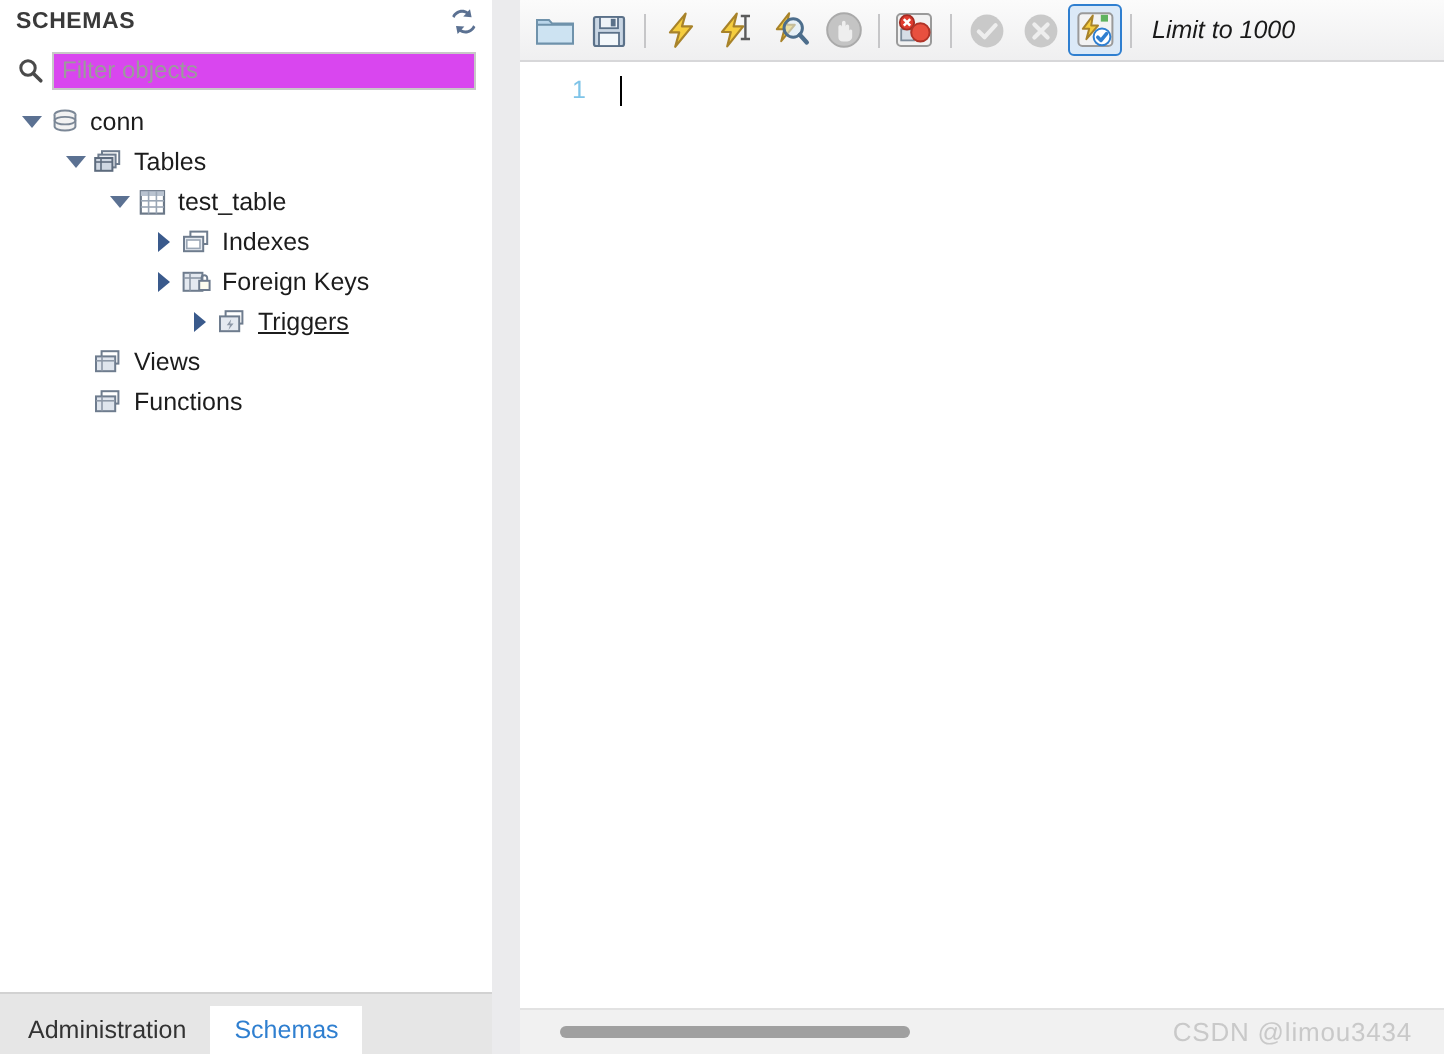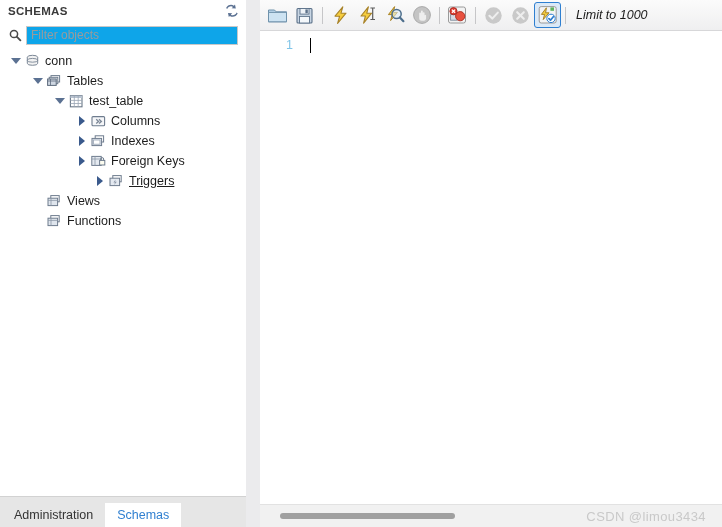--- a/index.html
+++ b/index.html
@@ -55,21 +55,21 @@
   }
   .search-glyph {
     width: 18px; height: 18px;
     display: flex; align-items: center; justify-content: center;
     flex: 0 0 18px;
   }
   #filter-input {
     flex: 1;
     height: 19px;
     border: 1px solid #c8c8c8;
-    background: #0ea5e9;
+    background: #d946ef;
     font-size: 12px;
     font-family: "Liberation Sans", sans-serif;
     color: #333;
     padding: 0 4px;
     outline: none;
     box-sizing: border-box;
     margin-left: 2px;
     margin-right: 2px;
   }
   #filter-input::placeholder { color: #9b9b9b; }
@@ -315,33 +315,20 @@
             </svg>
           </span>
           <span class="t-label">test_table</span>
         </div>
         <div class="tree-row" style="padding-left: 75px;">
           <span class="twisty">
             <span class="tri-right"></span>
           </span>
           <span class="t-icon">
             <svg width="17" height="17" viewBox="0 0 17 17">
-              <rect x="2.0" y="3.6" width="12.6" height="9.2" rx="1" fill="#f5f6f8" stroke="#6e7c8e" stroke-width="1.1"></rect>
-              <path d="M6.2 6.2 L8.6 8.4 L6.2 10.6" fill="none" stroke="#7b8796" stroke-width="1.3"></path>
-              <path d="M9.0 6.2 L11.4 8.4 L9.0 10.6" fill="none" stroke="#7b8796" stroke-width="1.3"></path>
-            </svg>
-          </span>
-          <span class="t-label">Columns</span>
-        </div>
-        <div class="tree-row" style="padding-left: 75px;">
-          <span class="twisty">
-            <span class="tri-right"></span>
-          </span>
-          <span class="t-icon">
-            <svg width="17" height="17" viewBox="0 0 17 17">
               <rect x="5.2" y="2.8" width="8.4" height="6.2" fill="#ffffff" stroke="#6e7c8e" stroke-width="1"></rect>
               <rect x="2.0" y="5.4" width="9.6" height="7.2" fill="#e4e9f0" stroke="#6e7c8e" stroke-width="1"></rect>
               <rect x="3.4" y="7.0" width="6.6" height="4.2" fill="#ffffff" stroke="#9aa6b5" stroke-width="0.8"></rect>
             </svg>
           </span>
           <span class="t-label">Indexes</span>
         </div>
         <div class="tree-row" style="padding-left: 75px;">
           <span class="twisty">
             <span class="tri-right"></span>

